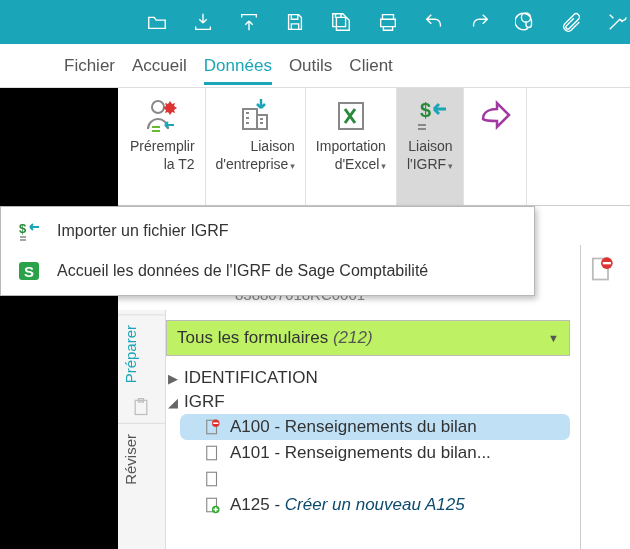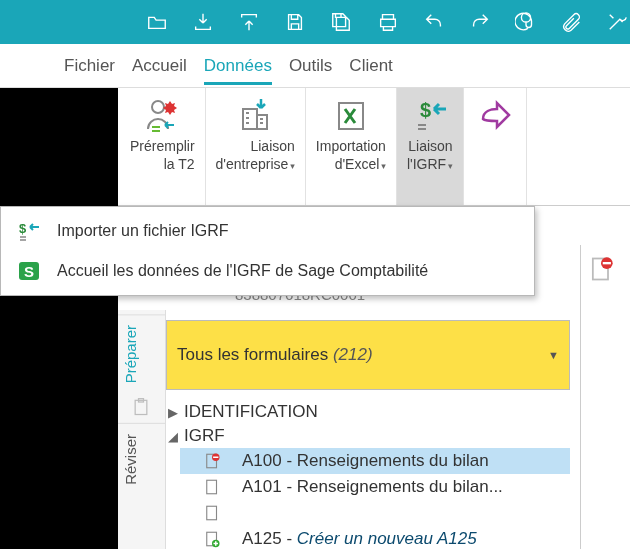--- a/index.html
+++ b/index.html
@@ -36,29 +36,29 @@
   .left-dark { position:absolute; left:0; top:88px; width:118px; height:461px; background:#000; z-index:1; }
 
   
   .side-tabs { position:absolute; left:118px; top:310px; width:48px; display:flex; flex-direction:column; align-items:center; z-index:2; background:#f5f5f5; border-right:1px solid #ddd; padding-top:4px; height:239px; }
   .side-tab { writing-mode: vertical-rl; transform: rotate(180deg); font-size:15px; padding:10px 4px; cursor:pointer; color:#555; border-bottom:1px solid #ddd; width:100%; text-align:center; }
   .side-tab.active { color:#1aa6b8; font-weight:500; }
   .side-mini { width:22px; height:22px; margin:4px 0; opacity:.6; }
 
   
   .main-pane { position:absolute; left:166px; top:320px; right:60px; z-index:2; }
-  .form-select { display:flex; align-items:center; justify-content:space-between; border:1px solid #bbb; padding:24px 10px; font-size:17px; color:#333; background:#fde047; cursor:pointer; }
+  .form-select { display:flex; align-items:center; justify-content:space-between; border:1px solid #bbb; padding:7px 10px; font-size:17px; color:#333; background:#bef264; cursor:pointer; }
   .form-select .count { font-style: italic; color:#555; }
   .form-select .chev { font-size:11px; color:#555; }
 
   .tree { margin-top: 10px; font-size: 17px; color:#333; }
   .tree-node { display:flex; align-items:center; gap:4px; padding:2px 0; }
   .tree-toggle { width:14px; text-align:center; color:#666; font-size:13px; cursor:pointer; }
   .tree-children { margin-left: 14px; }
-  .tree-leaf { display:flex; align-items:flex-end; gap:20px; padding:3px 4px 3px 22px; cursor:pointer; }
+  .tree-leaf { display:flex; align-items:flex-end; gap:8px; padding:3px 4px 3px 22px; cursor:pointer;border-radius:7px; }
   .tree-leaf .leaf-icon { width:20px; height:20px; display:flex; align-items:center; justify-content:center; }
   .tree-leaf.selected { background:#bfe0f5; }
   .tree-leaf .leaf-text { font-size:17px; }
 
   
   .right-panel { position:absolute; right:0; top:245px; width:50px; height:304px; border-left:1px solid #ccc; background:#fff; z-index:2; }
   .right-tab { display:flex; align-items:center; gap:6px; padding:10px 6px; border-bottom:1px solid #ddd; font-size:15px; color:#444; }
   .right-tab .ic { width:18px; height:18px; }
   .right-doc { padding:10px 6px; }
   

